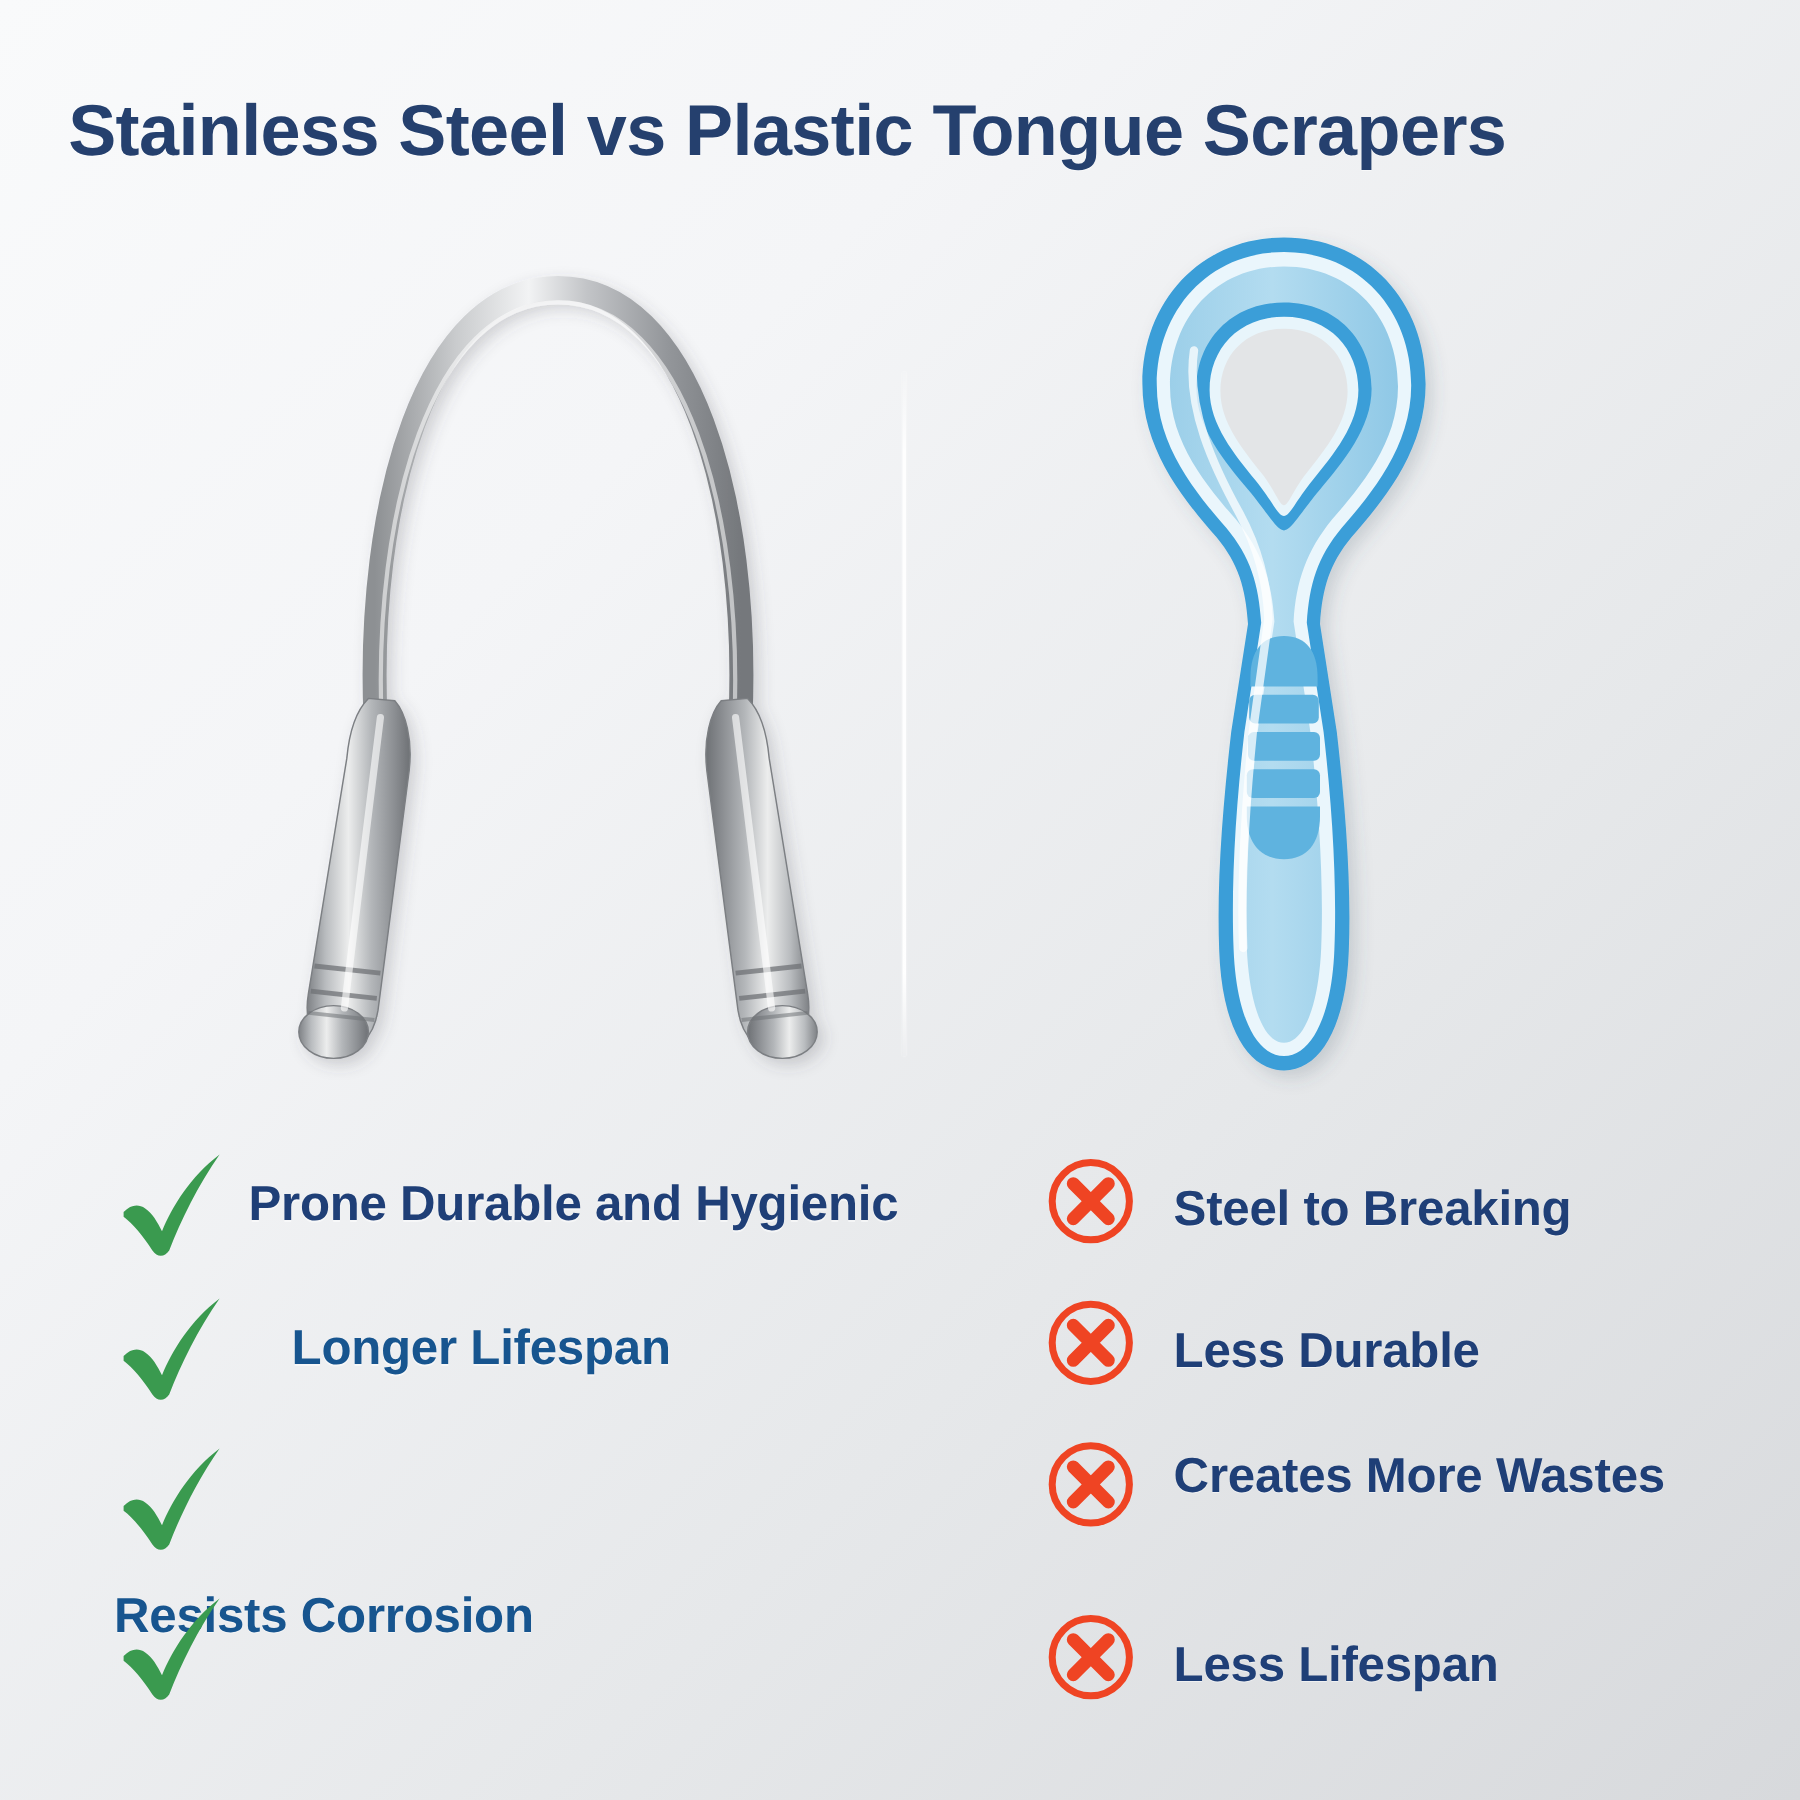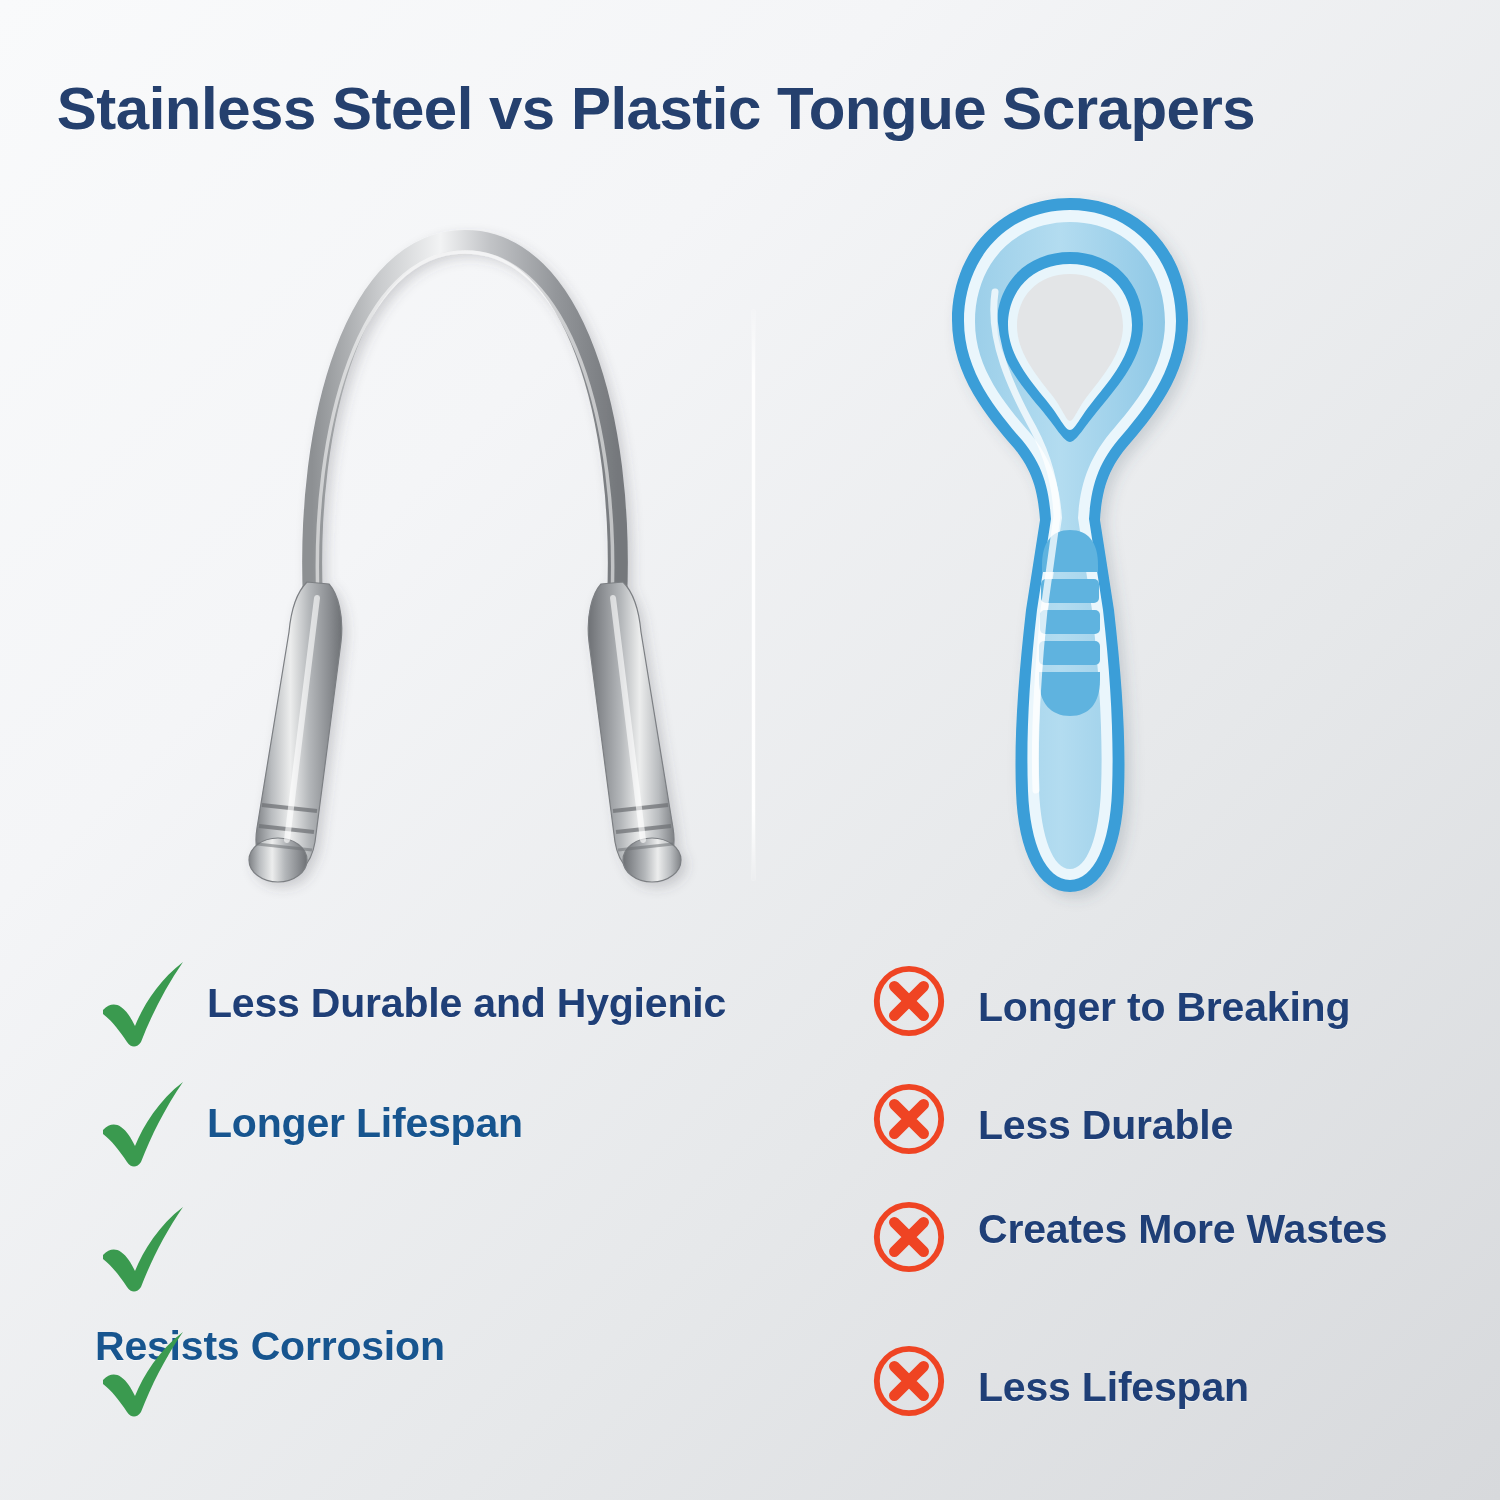--- a/index.html
+++ b/index.html
@@ -92,21 +92,21 @@
   #cons-column { left: 870px; width: 570px; }
 
   .list-row {
     position: absolute;
     display: flex;
     align-items: flex-start;
   }
 
   
   #pros-column .list-row:nth-child(1) { top: 8px; }
-  #pros-column .list-row:nth-child(2) { top: 128px; }
+  #pros-column .list-row:nth-child(2) { top: 128px; gap: 36px; }
   #pros-column .list-row:nth-child(3) { top: 253px; flex-direction: column; }
   #pros-column .list-row:nth-child(4) { top: 378px; }
 
   
   #cons-column .list-row:nth-child(1) { top: 12px; }
   #cons-column .list-row:nth-child(2) { top: 130px; text-align: right; }
   #cons-column .list-row:nth-child(3) { top: 248px; justify-content: center; }
   #cons-column .list-row:nth-child(4) { top: 392px; }
 
   .check-icon, .cross-icon {
@@ -318,21 +318,21 @@
   <div id="lists">
 
     <div id="pros-column" class="list-column">
 
       <div class="list-row">
         <svg class="check-icon" viewBox="0 0 96 96">
           <path d="M 8 52 C 14 46, 20 45, 26 49 C 32 53, 36 60, 40 68
                    C 48 48, 64 22, 88 4 C 70 30, 56 58, 46 84
                    C 42 90, 36 90, 32 84 C 24 72, 16 62, 8 56 Z" fill="#3a9a4f"></path>
         </svg>
-        <div class="item-label">Less Durable and Hygienic</div>
+        <div class="item-label">Prone Durable and Hygienic</div>
       </div>
 
       <div class="list-row">
         <svg class="check-icon" viewBox="0 0 96 96">
           <path d="M 8 52 C 14 46, 20 45, 26 49 C 32 53, 36 60, 40 68
                    C 48 48, 64 22, 88 4 C 70 30, 56 58, 46 84
                    C 42 90, 36 90, 32 84 C 24 72, 16 62, 8 56 Z" fill="#3a9a4f"></path>
         </svg>
         <div class="item-label tone-bright">Longer Lifespan</div>
       </div>
@@ -356,21 +356,21 @@
 
     </div>
 
     <div id="cons-column" class="list-column">
 
       <div class="list-row">
         <svg class="cross-icon" viewBox="0 0 80 80">
           <circle cx="40" cy="40" r="33" fill="none" stroke="#ef4423" stroke-width="6"></circle>
           <path d="M 25 25 L 55 55 M 55 25 L 25 55" stroke="#ef4423" stroke-width="11" stroke-linecap="round"></path>
         </svg>
-        <div class="item-label">Longer to Breaking</div>
+        <div class="item-label">Steel to Breaking</div>
       </div>
 
       <div class="list-row">
         <svg class="cross-icon" viewBox="0 0 80 80">
           <circle cx="40" cy="40" r="33" fill="none" stroke="#ef4423" stroke-width="6"></circle>
           <path d="M 25 25 L 55 55 M 55 25 L 25 55" stroke="#ef4423" stroke-width="11" stroke-linecap="round"></path>
         </svg>
         <div class="item-label">Less Durable</div>
       </div>
 

